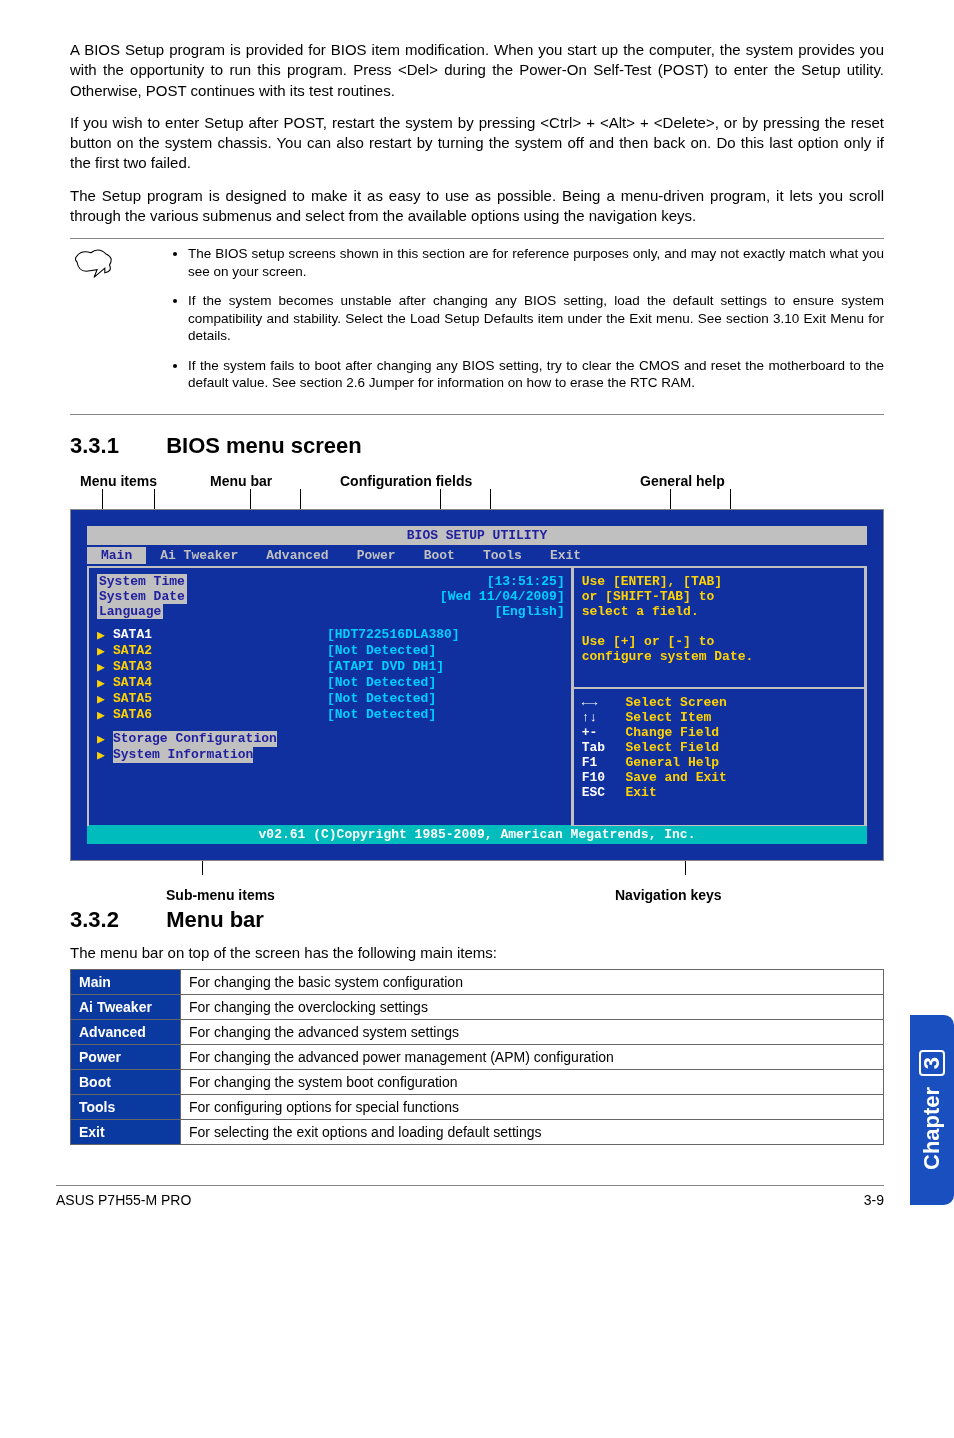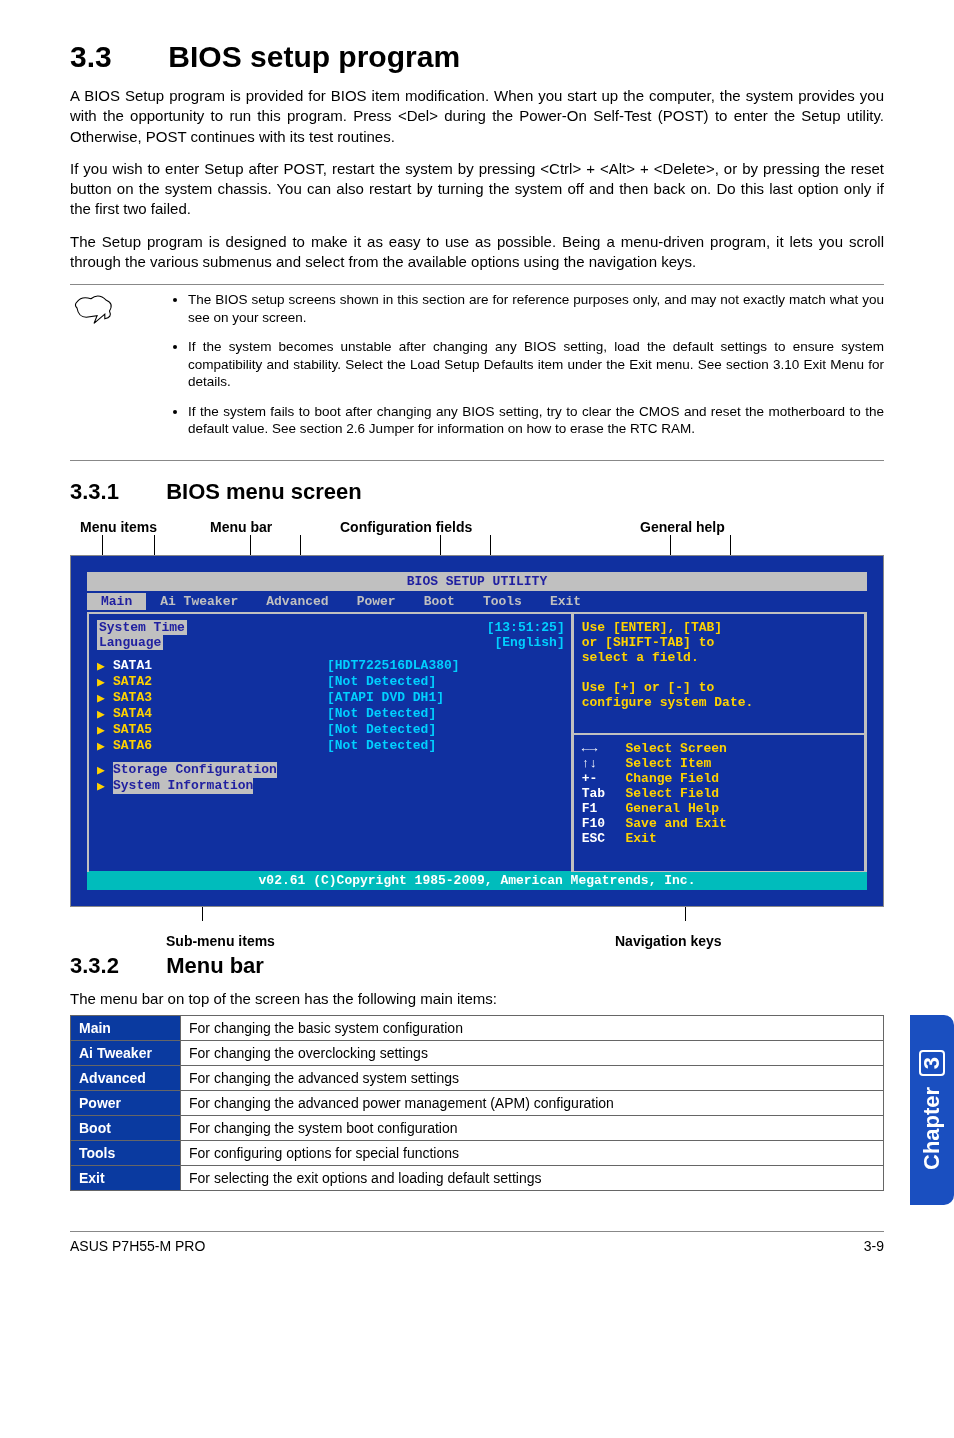--- a/index.html
+++ b/index.html
@@ -210,37 +210,33 @@
     height: 26px;
     line-height: 22px;
     text-align: center;
     transform: rotate(90deg);
     margin-top: 10px;
     writing-mode: horizontal-tb;
   }
 
   .footer {
     border-top: 1px solid #888;
-    margin: 20px 70px 0 70px;
+    margin: 20px 70px 0 56px;
     padding: 6px 0 20px 0;
     display: flex;
     justify-content: space-between;
     font-size: 14px;
     color: #000;
   }
 </style>
 </head>
 <body>
 
 <div class="page">
 
-  <h1 class="section-heading">
-    <span class="num">3.3</span>
-    <span>BIOS setup program</span>
-  </h1>
 
   <p class="body-text">A BIOS Setup program is provided for BIOS item modification. When you start up the computer, the system provides you with the opportunity to run this program. Press &lt;Del&gt; during the Power-On Self-Test (POST) to enter the Setup utility. Otherwise, POST continues with its test routines.</p>
   <p class="body-text">If you wish to enter Setup after POST, restart the system by pressing &lt;Ctrl&gt; + &lt;Alt&gt; + &lt;Delete&gt;, or by pressing the reset button on the system chassis. You can also restart by turning the system off and then back on. Do this last option only if the first two failed.</p>
   <p class="body-text">The Setup program is designed to make it as easy to use as possible. Being a menu-driven program, it lets you scroll through the various submenus and select from the available options using the navigation keys.</p>
 
   <hr class="thin">
   <div class="note-block">
     <div class="note-icon">
       <svg viewBox="0 0 60 44">
         <path d="M8 22 Q4 18 8 14 Q14 6 26 10 Q36 2 46 12 Q56 16 50 26 Q54 34 44 36 L44 30 L30 42 L34 32 L20 34 Q10 34 8 22 Z" fill="none" stroke="#000" stroke-width="1.4"></path>
@@ -286,20 +282,25 @@
       <div>Boot</div>
       <div>Tools</div>
       <div>Exit</div>
     </div>
     <div class="bios-body">
       <div class="bios-left">
         <div class="row">
             <span class="key sel sel-row" style="width:auto">System Time</span>
             <span style="flex:1"></span>
             <span class="val">[13:51:25]</span>
+          </div>
+        <div class="row">
+            <span class="key sel sel-row" style="width:auto">System Date</span>
+            <span style="flex:1"></span>
+            <span class="val">[Wed 11/04/2009]</span>
           </div>
         <div class="row">
             <span class="key sel sel-row" style="width:auto">Language</span>
             <span style="flex:1"></span>
             <span class="val">[English]</span>
           </div>
         <div class="spacer"></div>
         <div class="row">
             <span class="tri">▶</span>
             <span class="sub" style="width:214px;color:#ffffff">SATA1</span>

